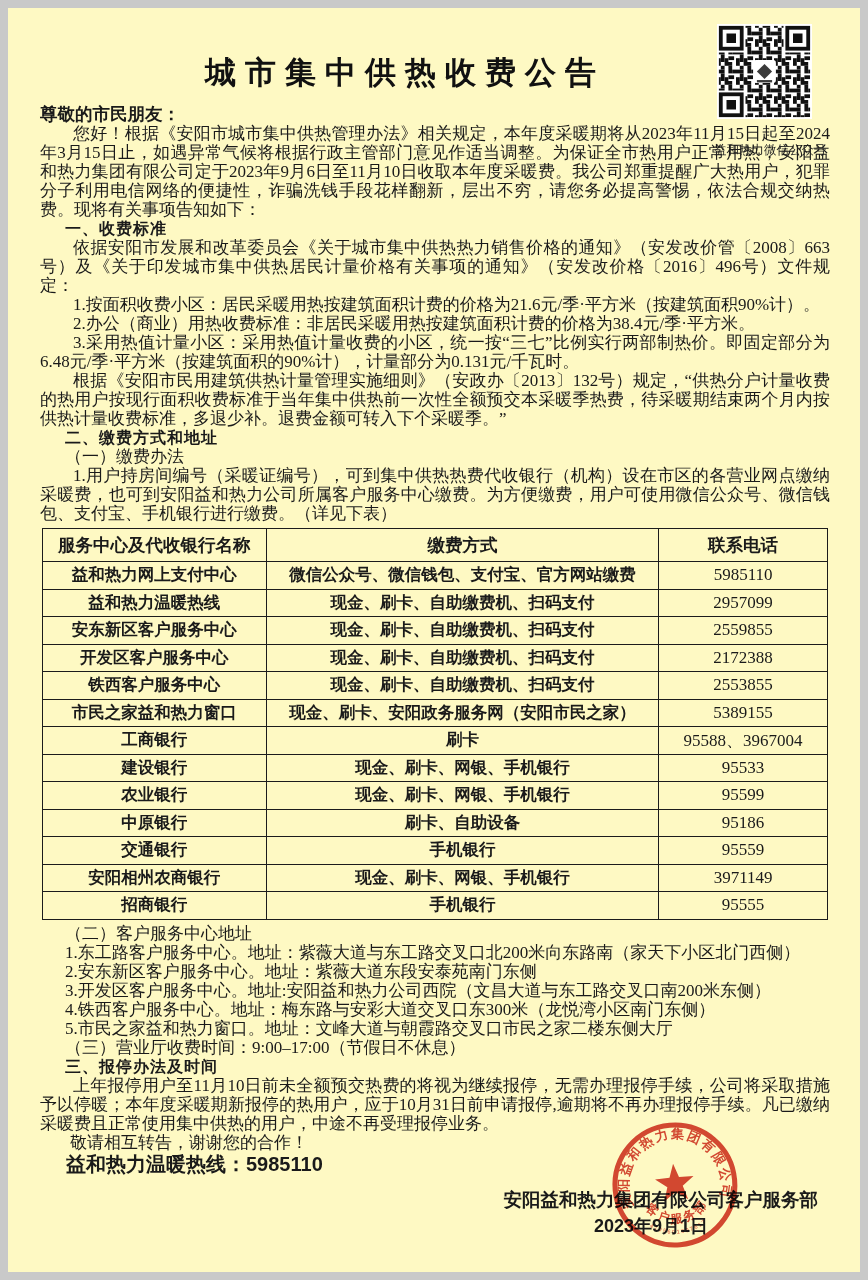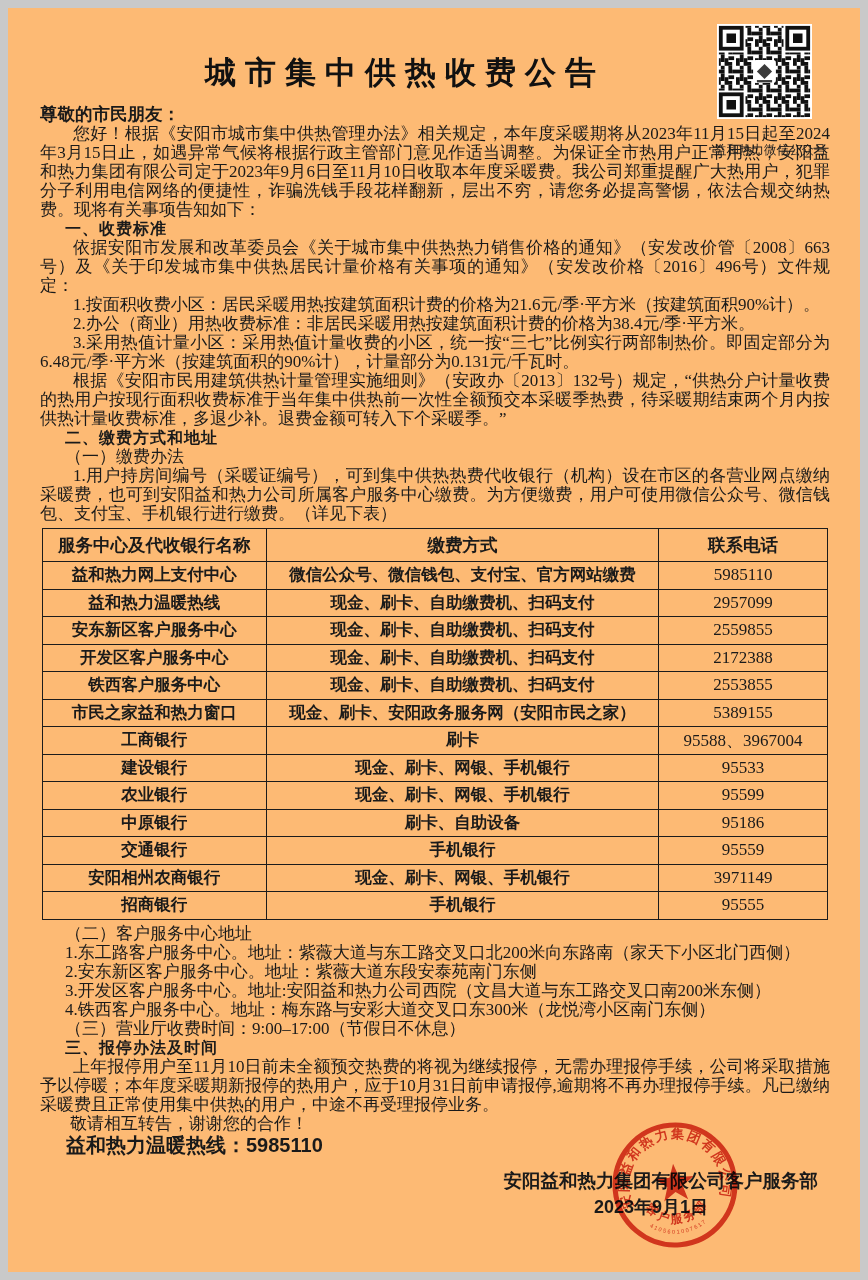--- a/index.html
+++ b/index.html
@@ -6,21 +6,21 @@
   body{
     width:868px;height:1280px;
     background:#c9c9c9;
     font-family:"Liberation Serif","DejaVu Serif",serif;
     -webkit-font-smoothing:antialiased;
   }
   .page{
     position:relative;
     width:852px;height:1264px;
     margin:8px;
-    background:#fdba74;
+    background:#fef9c3;
     box-sizing:border-box;
     padding:10px 30px 0 32px;
     color:#1a1a1a;
     overflow:hidden;
   }
   
   .header{position:relative;height:86px;}
   .doc-title{
     position:absolute;left:0;right:60px;top:34px;
     text-align:center;
@@ -244,20 +244,21 @@
           <td class="c-phone">95555</td>
         </tr>
     </tbody>
   </table>
 
   <p class="sub">（二）客户服务中心地址</p>
   <p class="sub">1.东工路客户服务中心。地址：紫薇大道与东工路交叉口北200米向东路南（家天下小区北门西侧）</p>
   <p class="sub">2.安东新区客户服务中心。地址：紫薇大道东段安泰苑南门东侧</p>
   <p class="sub">3.开发区客户服务中心。地址:安阳益和热力公司西院（文昌大道与东工路交叉口南200米东侧）</p>
   <p class="sub">4.铁西客户服务中心。地址：梅东路与安彩大道交叉口东300米（龙悦湾小区南门东侧）</p>
+  <p class="sub">5.市民之家益和热力窗口。地址：文峰大道与朝霞路交叉口市民之家二楼东侧大厅</p>
   <p class="sub">（三）营业厅收费时间：9:00–17:00（节假日不休息）</p>
 
   <p class="heading">三、报停办法及时间</p>
   <p class="indent">上年报停用户至11月10日前未全额预交热费的将视为继续报停，无需办理报停手续，公司将采取措施予以停暖；本年度采暖期新报停的热用户，应于10月31日前申请报停,逾期将不再办理报停手续。凡已缴纳采暖费且正常使用集中供热的用户，中途不再受理报停业务。</p>
 
   <p class="thanks">敬请相互转告，谢谢您的合作！</p>
   <p class="hotline">益和热力温暖热线：5985110</p>
 
   <div class="signature">
     <p class="sig-org">安阳益和热力集团有限公司客户服务部</p>

